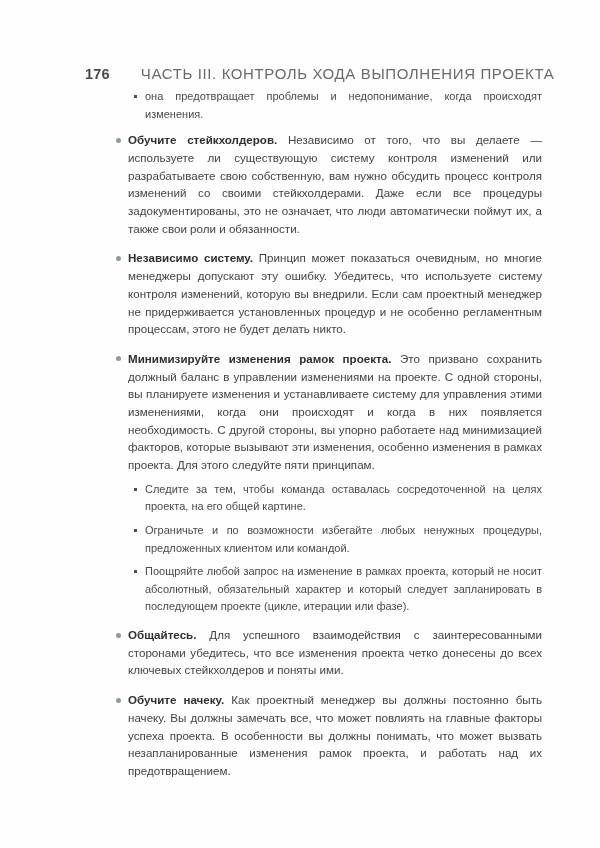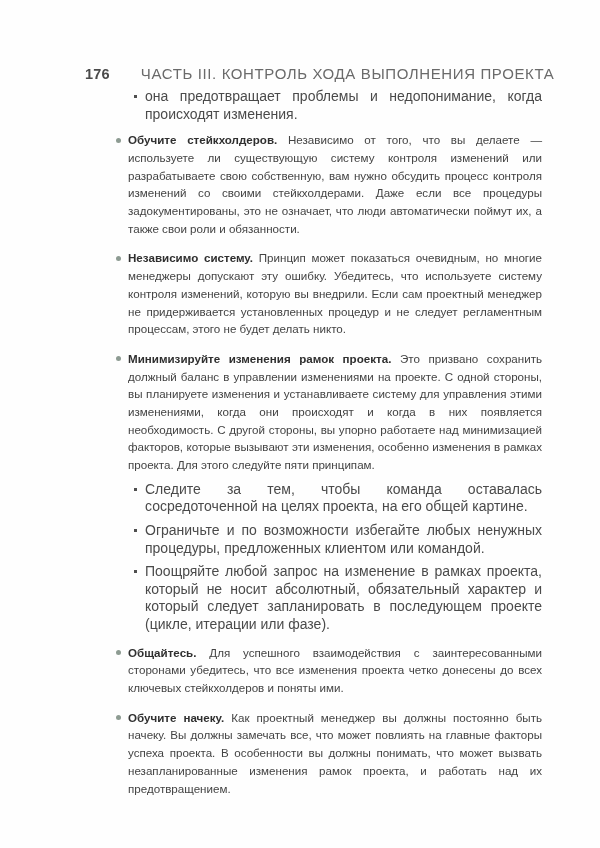--- a/index.html
+++ b/index.html
@@ -98,21 +98,21 @@
 
   
   ul.lvl2 {
     margin-top: 7px;
     margin-bottom: 2px;
     padding-left: 18px;
   }
   li.item2 {
     padding-left: 11px;
     margin-bottom: 6px;
-    font-size: 14px;
+    font-size: 11px;
     line-height: 17.6px;
     color: #4a4a4a;
   }
   li.item2 > .marker2 {
     position: absolute;
     left: 0px;
     top: 7px;
     width: 3.2px;
     height: 3.2px;
     background: #4f4f4f;
@@ -153,21 +153,21 @@
 
     <ul class="lvl1">
 
       <li class="item1" style="margin-top:8px;">
         <span class="marker1"></span>
         <span class="lead">Обучите стейкхолдеров.</span><span class="para-body"> Независимо от того, что вы делаете — используете ли существующую систему контроля изменений или разрабатываете свою собственную, вам нужно обсудить процесс контроля изменений со своими стейкхолдерами. Даже если все процедуры задокументированы, это не означает, что люди автоматически поймут их, а также свои роли и обязанности.</span>
       </li>
 
       <li class="item1" style="margin-top:12px;">
         <span class="marker1"></span>
-        <span class="lead">Независимо систему.</span><span class="para-body"> Принцип может показаться очевидным, но многие менеджеры допускают эту ошибку. Убедитесь, что используете систему контроля изменений, которую вы внедрили. Если сам проектный менеджер не придерживается установленных процедур и не следует регламентным процессам, этого не будет делать никто.</span>
+        <span class="lead">Независимо систему.</span><span class="para-body"> Принцип может показаться очевидным, но многие менеджеры допускают эту ошибку. Убедитесь, что используете систему контроля изменений, которую вы внедрили. Если сам проектный менеджер не придерживается установленных процедур и не особенно регламентным процессам, этого не будет делать никто.</span>
       </li>
 
       <li class="item1" style="margin-top:12px;">
         <span class="marker1"></span>
         <span class="lead">Минимизируйте изменения рамок проекта.</span><span class="para-body"> Это призвано сохранить должный баланс в управлении изменениями на проекте. С одной стороны, вы планируете изменения и устанавливаете систему для управления этими изменениями, когда они происходят и когда в них появляется необходимость. С другой стороны, вы упорно работаете над минимизацией факторов, которые вызывают эти изменения, особенно изменения в рамках проекта. Для этого следуйте пяти принципам.</span>
 
         <ul class="lvl2">
           <li class="item2">
             <span class="marker2"></span>
             <span>Следите за тем, чтобы команда оставалась сосредоточенной на целях проекта, на его общей картине.</span>

